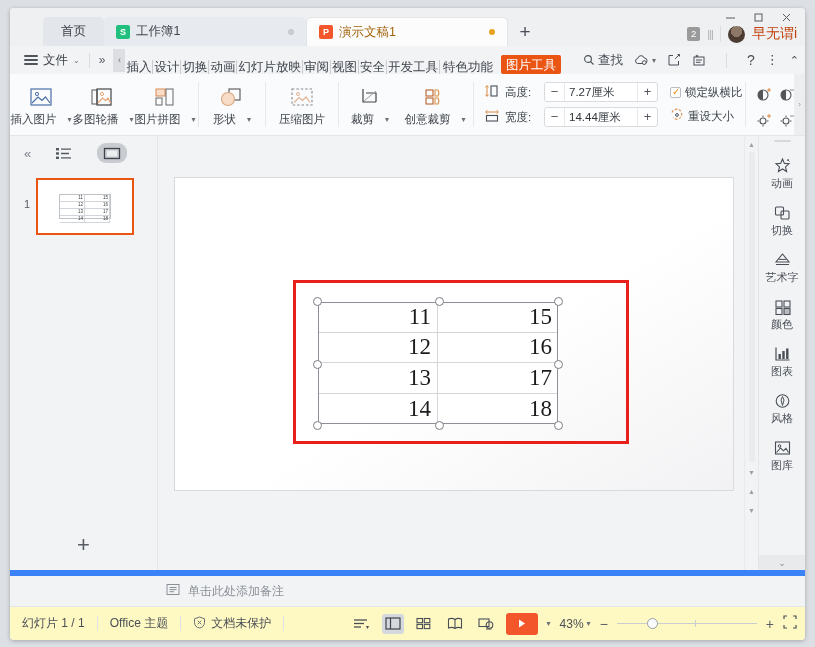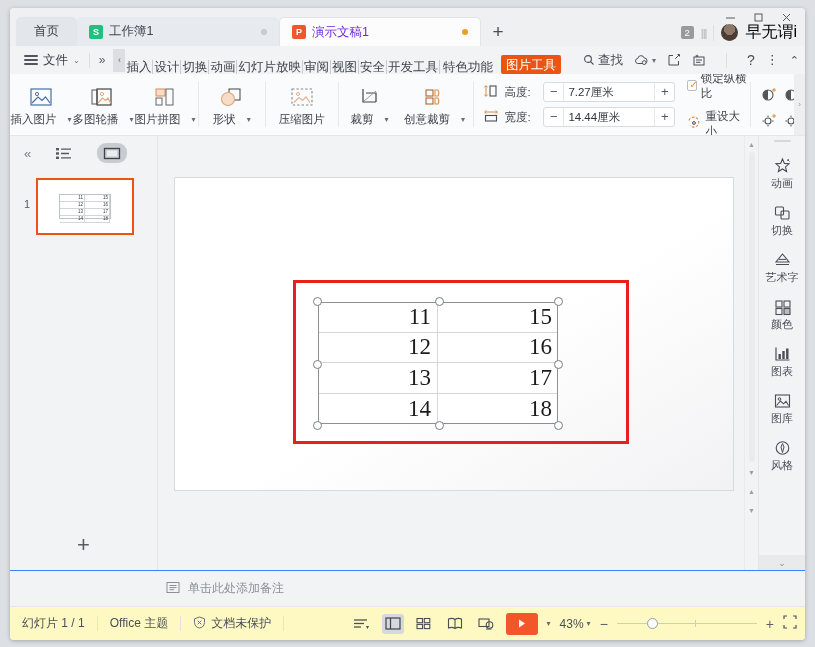--- a/index.html
+++ b/index.html
@@ -27,21 +27,21 @@
   }
   .winbtns {
     position: absolute; right: 6px; top: 0px;
     display: flex; gap: 2px; z-index: 5;
   }
   .winbtn {
     width: 26px; height: 18px; display:flex; align-items:center; justify-content:center;
     color: #5a5a5a; font-size: 11px; line-height: 1;
   }
   .winbtn svg { display:block; }
-  .tabs { display: flex; align-items: flex-end; height: 38px; padding-left: 6px; }
+  .tabs { display: flex; align-items: flex-end; height: 38px; padding-left: 6px; margin-left: 27px; }
   .tab {
     height: 29px; display: flex; align-items: center;
     padding: 0 12px; font-size: 12.5px; color: #40464f;
     border-radius: 5px 5px 0 0; position: relative;
     min-width: 56px;
   }
   .tab.home { background: #e3e6ea; color:#3c4149; padding:0 18px; }
   .tab.doc { background: #e7eaee; min-width: 202px; }
   .tab.doc.active { background: #fcfcfd; border: 1px solid #e2e4e7; border-bottom: none; }
   .tab .ic {
@@ -57,21 +57,21 @@
   .right-user {
     position: absolute; right: 8px; bottom: 3px; display: flex; align-items: center; gap: 7px;
   }
   .badge2 {
     background: #9a9a9a; color: #fff; font-size: 9.5px; border-radius: 2px;
     padding: 1px 4px; line-height: 1.2;
   }
   .bars { color:#b0b0b0; font-size: 11px; letter-spacing:-1px;}
   .avatar { width: 17px; height: 17px; border-radius: 50%; background: #6b5a4f;
     background-image: radial-gradient(circle at 50% 32%, #8d7868 0 38%, #4b3b33 39% 100%); }
-  .uname { font-size: 16px; color: #000000; }
+  .uname { font-size: 14px; color: #c2410c; }
   .vsep { width:1px; height:16px; background:#dcdee1; }
 
   
   .menurow {
     flex: 0 0 28px; height: 28px; background: #f2f3f5;
     display: flex; align-items: center; font-size: 12.5px; color: #3e434b;
     position: relative;
   }
   .hamb { margin-left: 14px; display:flex; align-items:center; gap:5px; }
   .hamb .lines { display:inline-block; width:14px; }
@@ -108,21 +108,21 @@
   .rbtn .txt { display:flex; align-items:center; gap:11px; white-space:nowrap;}
   .rsep { width:1px; background:#e6e8ea; margin: 8px 2px; }
   .sizearea { display:flex; flex-direction:column; justify-content:center; gap:5px; padding: 0 4px 0 8px;}
   .sizerow { display:flex; align-items:center; gap:5px; font-size:11.5px; color:#3f444c; }
   .sizelabel { width: 34px; }
   .spin {
     display:flex; align-items:center; background:#fff; border:1px solid #d9dbde;
     border-radius:3px; height:20px; overflow:hidden;
   }
   .spin .mb { width:19px; text-align:center; color:#53585f; font-size:13px; line-height:18px; }
-  .spin .val { width:92px; font-size:11.5px; color:#2f343a; padding-left:4px;
+  .spin .val { width:74px; font-size:11.5px; color:#2f343a; padding-left:4px;
        border-left:1px solid #e6e8ea; border-right:1px solid #e6e8ea; line-height:18px;}
   .chkrow { display:flex; align-items:center; gap:4px; font-size:11.5px; color:#3f444c; }
   .chk { width:11px; height:11px; border:1px solid #b9bcc0; background:#fff; border-radius:2px;
     position:relative; }
   .chk.on::after { content:"✓"; position:absolute; left:1px; top:-2px; font-size:10px; color:#ea8a14; }
   .lockarea { display:flex; flex-direction:column; justify-content:center; gap:8px; padding-left:8px;}
   .adjicons { display:grid; grid-template-columns: 1fr 1fr; gap:2px 6px; align-items:center;
      padding: 10px 4px 0 8px; }
 
   
@@ -182,21 +182,21 @@
   .rightbar { width: 47px; background:#f2f3f5; border-left:1px solid #e4e6e9;
      display:flex; flex-direction:column; align-items:center; padding-top: 4px;}
   .rbgrip { width: 17px; height:2px; background:#d6d9dc; margin-bottom: 8px; border-radius:1px;}
   .ritem { width:100%; display:flex; flex-direction:column; align-items:center; gap:1px;
      padding: 6px 0; font-size: 11px; color:#4a4f57;}
   .ritem .ig { height:19px; display:flex; align-items:center; }
   .rbfoot { width: 100%; height:15px; background:#e8eaec; display:flex; align-items:center;
      justify-content:center; font-size:9px; color:#8b9097; margin-top:auto;}
 
   
-  .notes { flex: 0 0 36px; background:#f2f3f5; border-top:1px solid #3b82f6;
+  .notes { flex: 0 0 36px; background:#f2f3f5; border-top:6px solid #3b82f6;
     display:flex; align-items:center; padding-left: 148px; }
   .notesinner { display:flex; align-items:center; gap:8px; font-size:12px; color:#8a8f96; padding-left:8px;}
 
   
   .status {
     flex: 0 0 34px; background:#fef9c3; border-top:1px solid #e4e6e9;
     display:flex; align-items:center; font-size: 12px; color:#4a4f57; position:relative;
   }
   .st { padding: 0 12px; display:flex; align-items:center; gap:5px; }
   .stsep { width:1px; height:15px; background:#e0e2e5; }
@@ -242,21 +242,21 @@
       <div class="tab home">
         <span class="lbl">首页</span>
       </div>
       <div class="tab doc">
         <span class="ic" style="background:#22c07e">S</span>
         <span class="lbl">工作簿1</span>
         <span class="dot" style="background:#c7cace"></span>
       </div>
       <div class="tab doc active">
         <span class="ic" style="background:#f2562a">P</span>
-        <span class="lbl" style="color:#6d28d9">演示文稿1</span>
+        <span class="lbl" style="color:#a16207">演示文稿1</span>
         <span class="dot" style="background:#e8a020"></span>
       </div>
       <div class="plus-tab">+</div>
     </div>
 
     <div class="right-user">
       <span class="badge2">2</span>
       <span class="bars">|||</span>
       <span class="vsep"></span>
       <span class="avatar"></span>
@@ -679,36 +679,36 @@
               <rect x="13.1" y="3.5" width="2.4" height="10.5" fill="#4a4f57"></rect>
             </svg>
         </span>
         <span>图表</span>
       </div>
 
 
       <div class="ritem">
         <span class="ig">
           <svg width="19" height="18" viewBox="0 0 19 18">
+              <circle cx="9.5" cy="9" r="6.3" fill="none" stroke="#4a4f57" stroke-width="1.1"></circle>
+              <path d="M9.5 4.5 L11 8 L9.5 13.5 L8 8 Z" fill="none" stroke="#4a4f57" stroke-width="1"></path>
+            </svg>
+        </span>
+        <span>风格</span>
+      </div>
+
+      <div class="ritem">
+        <span class="ig">
+          <svg width="19" height="18" viewBox="0 0 19 18">
               <rect x="2.5" y="3" width="14" height="12" fill="none" stroke="#4a4f57" stroke-width="1.1"></rect>
               <circle cx="6.5" cy="7" r="1.3" fill="none" stroke="#4a4f57" stroke-width="1"></circle>
               <path d="M3.5 13.5 L7.5 9 L10.5 11.8 L13 9.3 L15.5 13.5" fill="none" stroke="#4a4f57" stroke-width="1.1"></path>
             </svg>
         </span>
         <span>图库</span>
-      </div>
-
-      <div class="ritem">
-        <span class="ig">
-          <svg width="19" height="18" viewBox="0 0 19 18">
-              <circle cx="9.5" cy="9" r="6.3" fill="none" stroke="#4a4f57" stroke-width="1.1"></circle>
-              <path d="M9.5 4.5 L11 8 L9.5 13.5 L8 8 Z" fill="none" stroke="#4a4f57" stroke-width="1"></path>
-            </svg>
-        </span>
-        <span>风格</span>
       </div>
 
       <div class="rbfoot">⌄</div>
     </div>
   </div>
 
   <div class="notes">
     <div class="notesinner">
       <span>
         <svg width="14" height="13" viewBox="0 0 14 13">

